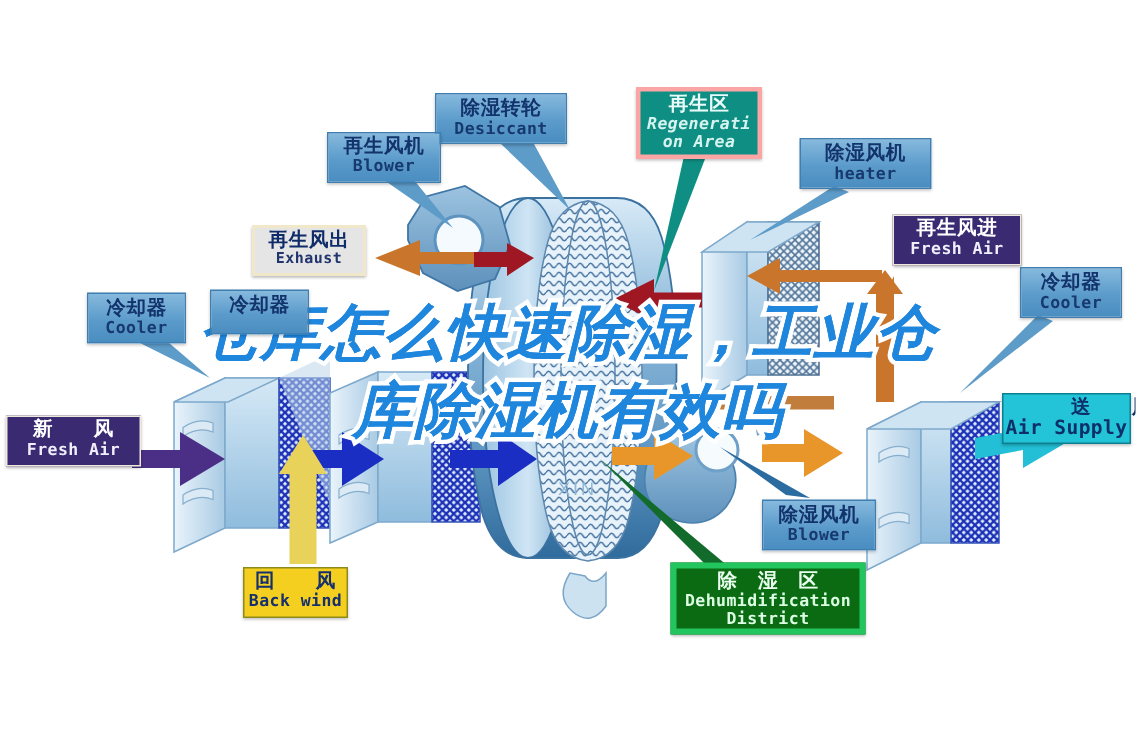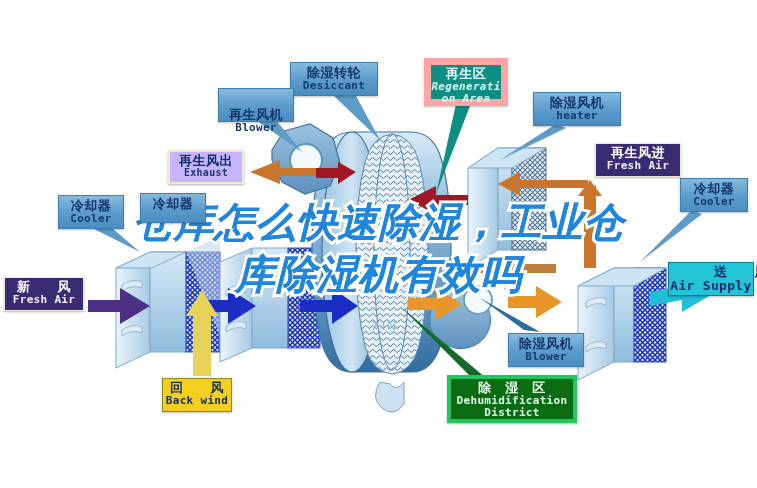--- a/index.html
+++ b/index.html
@@ -4,40 +4,40 @@
 <style>
   html,body{margin:0;padding:0;background:#ffffff;}
   body{width:757px;height:488px;position:relative;overflow:hidden;
        font-family:"Liberation Serif","DejaVu Serif",serif;}
   #stage{position:absolute;left:0;top:0;width:757px;height:488px;background:#fff;}
   svg.layer{position:absolute;left:0;top:0;width:757px;height:488px;}
 
   
   .tag{position:absolute;box-sizing:border-box;text-align:center;
        line-height:1.08;white-space:nowrap;}
-  .tag .cn{display:block;font-family:Liberation Sans, sans-serif;
+  .tag .cn{display:block;font-family:Liberation Mono, monospace;
            font-weight:700;letter-spacing:.5px;}
   .tag .en{display:block;font-family:"DejaVu Sans Mono","Liberation Mono",monospace;
            font-weight:700;letter-spacing:.3px;}
 
   
   .t-blue{background:linear-gradient(180deg,#86b9dd 0%,#5b9bcb 55%,#4a8dc0 100%);
           border:1px solid #3f7eb0;color:#1d3f78;
           box-shadow:0 1px 2px rgba(0,0,0,.25);}
   .t-blue .cn{color:#12336b;}
   .t-blue .en{color:#17396f;}
 
   
-  .t-teal{background:#0f8f84;border:7px solid #fca5a5;color:#d7f4ef;
+  .t-teal{background:#0f8f84;border:3px solid #fca5a5;color:#d7f4ef;
           box-shadow:0 1px 2px rgba(0,0,0,.25);}
   .t-teal .cn{color:#e9fbf8;}
   .t-teal .en{color:#d6f4ef;font-style:italic;}
 
   
-  .t-orange{background:#c4b5fd;border:2px solid #f0e8c8;color:#18306a;
+  .t-orange{background:#e5e5e5;border:2px solid #f0e8c8;color:#18306a;
             box-shadow:0 1px 2px rgba(0,0,0,.3);}
   .t-orange .cn{color:#0f2c69;}
   .t-orange .en{color:#23356f;}
 
   
   .t-purple{background:#3a2a72;border:1px solid #efe9dc;color:#fff;
             box-shadow:0 1px 2px rgba(0,0,0,.3);}
   .t-purple .cn{color:#ffffff;}
   .t-purple .en{color:#f0eefb;}
 
@@ -240,41 +240,41 @@
   <div id="headline-fill">
     <span class="ln">仓库怎么快速除湿，工业仓</span>
     <span class="ln">库除湿机有效吗</span>
   </div>
 
   <div class="tag t-blue" style="left:290px;top:62px;width:88px;height:34px;padding-top:3px;">
     <span class="cn" style="font-size:13px">除湿转轮</span>
     <span class="en" style="font-size:11px">Desiccant</span>
   </div>
 
-  <div class="tag t-blue" style="left:218px;top:88px;width:76px;height:34px;padding-top:19px;">
+  <div class="tag t-blue" style="left:218px;top:88px;width:76px;height:34px;padding-top:2px;">
     <span class="cn" style="font-size:13px">再生风机</span>
     <span class="en" style="font-size:11px">Blower</span>
   </div>
 
   <div class="tag t-orange" style="left:168px;top:150px;width:76px;height:34px;padding-top:2px;">
     <span class="cn" style="font-size:13px">再生风出</span>
     <span class="en" style="font-size:10px">Exhaust</span>
   </div>
 
   <div class="tag t-blue" style="left:58px;top:195px;width:66px;height:34px;padding-top:3px;">
     <span class="cn" style="font-size:13px">冷却器</span>
     <span class="en" style="font-size:11px">Cooler</span>
   </div>
 
   <div class="tag t-blue" style="left:140px;top:193px;width:66px;height:30px;padding-top:3px;">
     <span class="cn" style="font-size:13px">冷却器</span>
     <span class="en" style="font-size:11px"></span>
   </div>
 
-  <div class="tag t-purple" style="left:4px;top:277px;width:80px;height:34px;padding-top:2px;">
+  <div class="tag t-purple" style="left:4px;top:277px;width:90px;height:34px;padding-top:2px;">
     <span class="cn" style="font-size:13px">新　　风</span>
     <span class="en" style="font-size:11px">Fresh Air</span>
   </div>
 
   <div class="tag t-yellow" style="left:162px;top:378px;width:70px;height:34px;padding-top:2px;">
     <span class="cn" style="font-size:13px">回　　风</span>
     <span class="en" style="font-size:11px">Back wind</span>
   </div>
 
   <div class="tag t-teal" style="left:424px;top:58px;width:84px;height:48px;padding-top:2px;">

